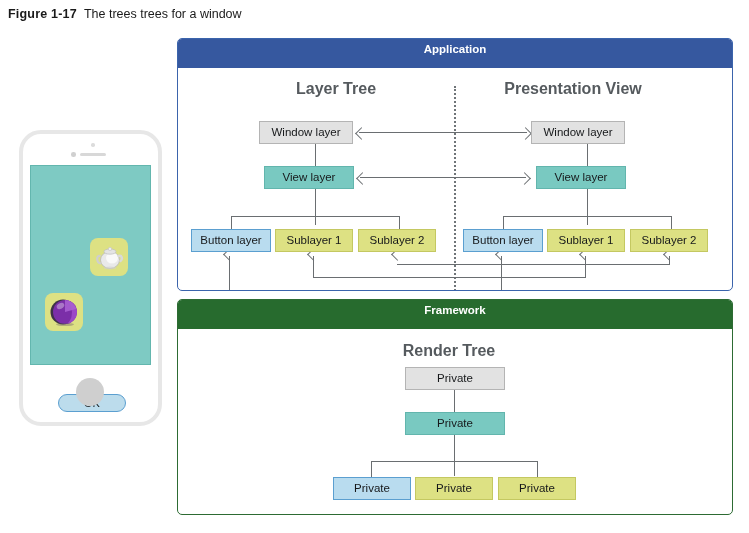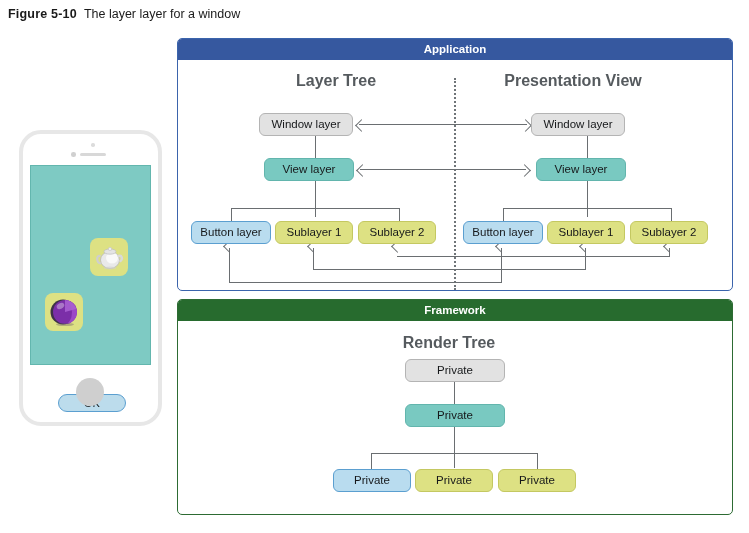--- a/index.html
+++ b/index.html
@@ -36,21 +36,21 @@
 
   
   .panel {
     position: absolute;
     box-sizing: border-box;
     border-radius: 5px;
     background: #ffffff;
     overflow: hidden;
   }
   .panel-head {
-    height: 21px;
+    height: 29px;
     line-height: 21px;
     text-align: center;
     font-size: 11.5px;
     font-weight: bold;
     color: #ffffff;
   }
   .panel-body {
     position: relative;
     width: 100%;
   }
@@ -91,21 +91,21 @@
   }
 
   
   .node {
     position: absolute;
     box-sizing: border-box;
     height: 23px;
     line-height: 21px;
     text-align: center;
     font-size: 11.5px;
-    border-radius: 6px;
+    border-radius: 0;
     border: 1px solid rgba(0,0,0,.18);
     color: #16181a;
     white-space: nowrap;
     z-index: 3;
   }
   .node.gray   { background: #e2e2e2; border-color: #b4b4b4; }
   .node.teal   { background: #79c9c1; border-color: #62b5ad; }
   .node.blue   { background: #b9dcef; border-color: #5b9fd0; }
   .node.yellow { background: #dde183; border-color: #c4c861; }
 
@@ -210,21 +210,21 @@
     color: #16181a;
     background: #bcdcec;
     border: 1px solid #5b9fd0;
     border-radius: 9px;
   }
 </style>
 </head>
 <body>
 
 <div class="caption">
-  <span class="cap-label">Figure 5-10</span><span class="cap-text">The layer layer for a window</span>
+  <span class="cap-label">Figure 1-17</span><span class="cap-text">The trees trees for a window</span>
 </div>
 
 <div id="phone">
   <div class="phone-sensor"></div>
   <div class="phone-cam"></div>
   <div class="phone-speaker"></div>
 
   <div id="phone-screen">
 
     <div class="app-tile" id="tile-teapot">

